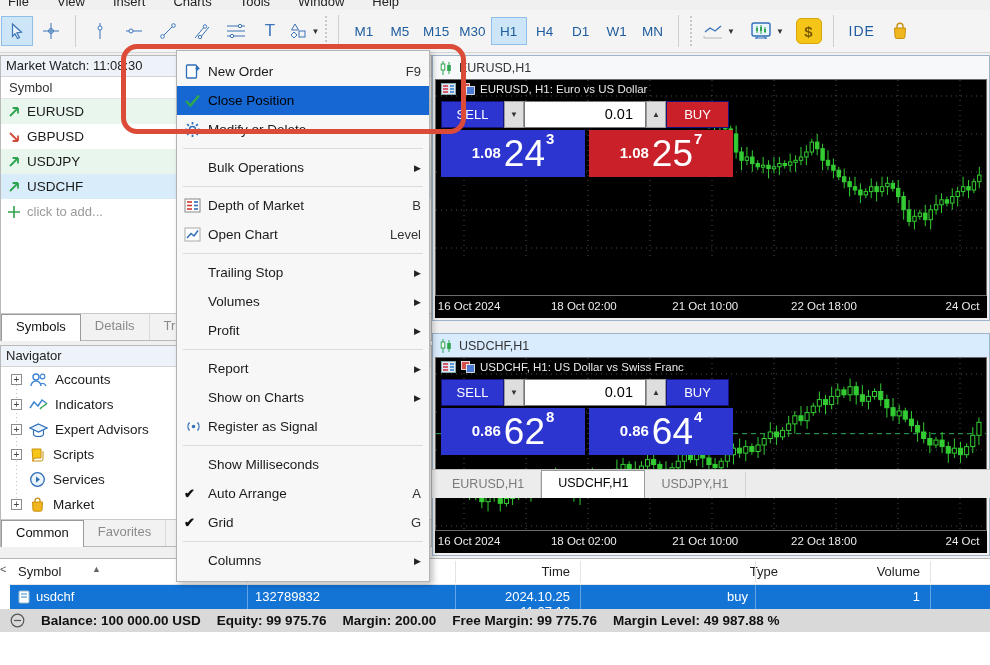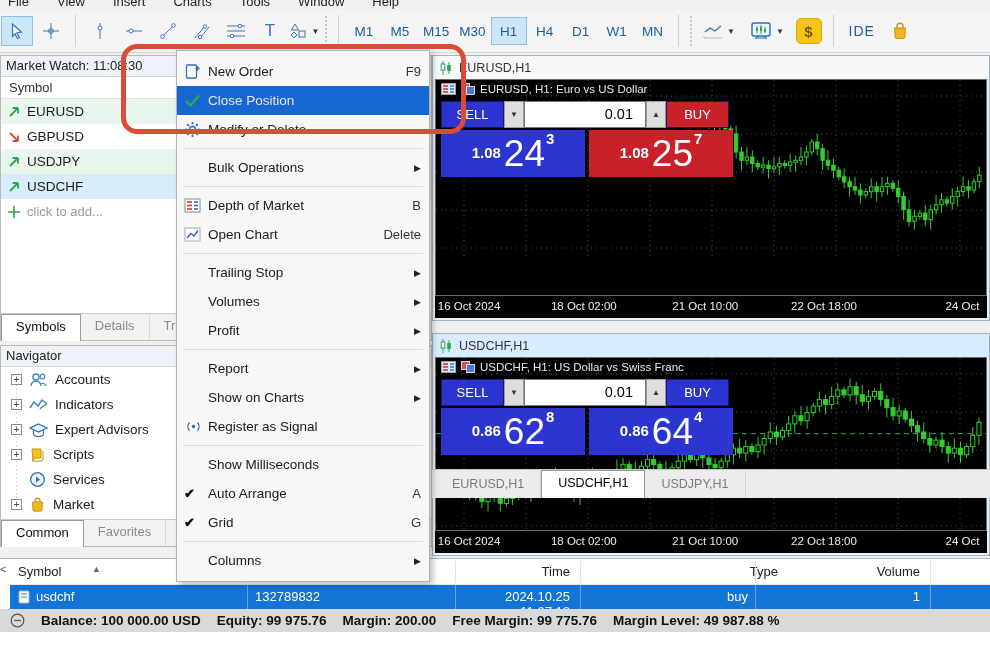--- a/index.html
+++ b/index.html
@@ -42,21 +42,21 @@
   .exp-space { width:11px; flex:none; }
 
   
   #context-menu { position:absolute; left:176px; top:50px; width:254px; background:#f7f7f7; border:1px solid #b3b3b3; box-shadow:3px 3px 6px rgba(0,0,0,.25); padding:6px 0; z-index:50; }
   .mi { height:29px; display:flex; align-items:center; padding:0 8px 0 7px; }
   .mi .mi-ic { width:24px; flex:none; display:flex; align-items:center; }
   .mi .mi-label { flex:1; font-size:13.5px; color:#1a1a1a; }
   .mi .mi-short { font-size:13px; color:#333; }
   .mi .mi-sub { font-size:9px; color:#222; }
   .mi.hl { background:#1767d2; }
-  .mi.hl .mi-label { color:#e5e5e5; }
+  .mi.hl .mi-label { color:#000000; }
   .msep { height:1px; background:#dcdcdc; margin:4px 6px; }
   .chk { font-size:13px; color:#111; font-weight:bold; }
 
   
   #annotation-rect { position:absolute; left:121px; top:44px; width:345px; height:90px; border:5px solid #dc4b38; border-radius:16px; z-index:90; pointer-events:none; }
 
   
   #chart-col { position:absolute; left:432px; top:55px; width:558px; height:500px; }
   .cwin { border:1px solid #9eb4cb; background:#f0f0f0; margin-bottom:12px; }
   .cwin-title { height:23px; display:flex; align-items:center; gap:6px; padding-left:6px; background:#f6f8fa; font-size:12.5px; color:#333; }
@@ -948,21 +948,21 @@
     <div class="mi">
       <span class="mi-ic">
         <span class="ic">
           <svg width="17" height="15" viewBox="0 0 17 15">
             <rect x="1" y="1" width="15" height="13" fill="#fff" stroke="#aaa"></rect>
             <polyline points="3,11 7,6.5 10,9 14,3.5" fill="none" stroke="#2f6db8" stroke-width="1.5"></polyline>
           </svg>
         </span>
       </span>
       <span class="mi-label">Open Chart</span>
-      <span class="mi-short">Delete</span>
+      <span class="mi-short">Level</span>
     </div>
     <div class="msep"></div>
     <div class="mi">
       <span class="mi-ic"></span>
       <span class="mi-label">Trailing Stop</span>
       <span class="mi-sub">▶</span>
     </div>
     <div class="mi">
       <span class="mi-ic"></span>
       <span class="mi-label">Volumes</span>

